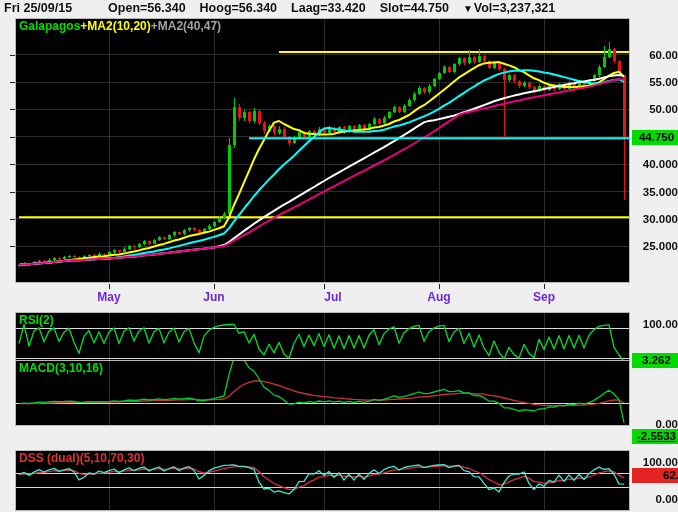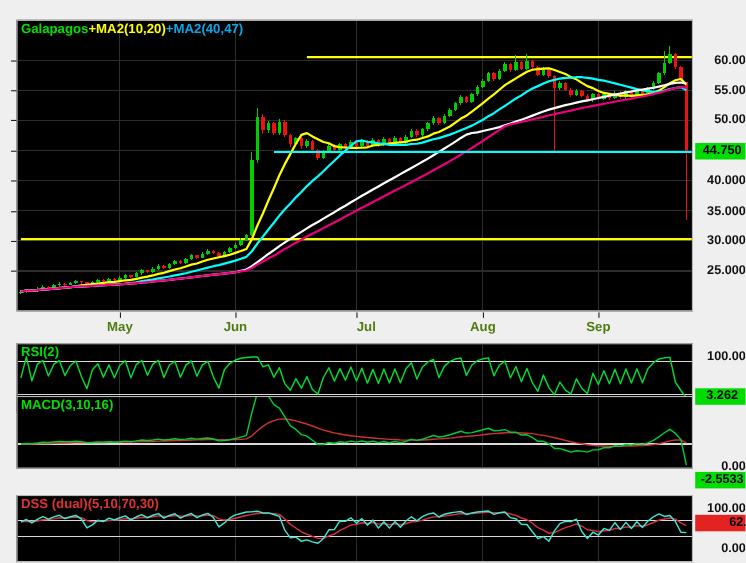--- a/index.html
+++ b/index.html
@@ -18,29 +18,40 @@
   .ptitle{position:absolute;left:3px;top:0px;font-size:12px;font-weight:bold;white-space:nowrap;pointer-events:none;}
   #p0{top:18px;height:265px;}
   #p1{top:312px;height:63px;}
   #p2{top:360px;height:66px;}
   #p3{top:450px;height:61px;}
   
   .axis-label{position:absolute;left:634px;width:44px;height:14px;font-size:11.5px;font-weight:bold;color:#111;
               line-height:14px;white-space:nowrap;text-align:right;}
   .badge{position:absolute;left:632px;width:46px;height:15px;font-size:11.5px;font-weight:bold;color:#000;
          line-height:15px;padding-left:3px;box-sizing:border-box;white-space:nowrap;overflow:hidden;text-align:center;}
-  .month-label{position:absolute;top:290px;font-size:12px;font-weight:bold;color:#4d7c0f;transform:translateX(-50%);}
+  .month-label{position:absolute;top:290px;font-size:12px;font-weight:bold;color:#6d28d9;transform:translateX(-50%);}
   .month-tick{position:absolute;top:284px;width:1px;height:5px;background:#222;}
   .left-tick{position:absolute;left:10px;width:5px;height:1px;background:#222;}
 </style>
 </head>
 <body>
 
 <div id="screen">
 
+  <div id="topbar">
+    <span class="date">Fri 25/09/15</span>
+    <span class="fld">Open=56.340</span>
+    <span class="fld">Hoog=56.340</span>
+    <span class="fld">Laag=33.420</span>
+    <span class="fld">Slot=44.750</span>
+    <span class="volwrap">
+      <span class="arrow">▼</span>
+      <span>Vol=3,237,321</span>
+    </span>
+  </div>
 
   <div class="panel" id="p0">
     <svg id="svg0" width="613" height="263">
         <line x1="0" y1="35.61458333333333" x2="613" y2="35.61458333333333" stroke="#2d2d2d" stroke-width="1" shape-rendering="crispEdges"></line>
         <line x1="0" y1="63.01041666666667" x2="613" y2="63.01041666666667" stroke="#2d2d2d" stroke-width="1" shape-rendering="crispEdges"></line>
         <line x1="0" y1="90.40625" x2="613" y2="90.40625" stroke="#2d2d2d" stroke-width="1" shape-rendering="crispEdges"></line>
         <line x1="0" y1="117.80208333333334" x2="613" y2="117.80208333333334" stroke="#2d2d2d" stroke-width="1" shape-rendering="crispEdges"></line>
         <line x1="0" y1="145.19791666666669" x2="613" y2="145.19791666666669" stroke="#2d2d2d" stroke-width="1" shape-rendering="crispEdges"></line>
         <line x1="0" y1="172.59375" x2="613" y2="172.59375" stroke="#2d2d2d" stroke-width="1" shape-rendering="crispEdges"></line>
         <line x1="0" y1="199.98958333333331" x2="613" y2="199.98958333333331" stroke="#2d2d2d" stroke-width="1" shape-rendering="crispEdges"></line>
@@ -295,21 +306,21 @@
         <line x1="603" y1="41.09375" x2="603" y2="54.79166666666667" stroke="#ee1111" stroke-width="1" shape-rendering="crispEdges"></line>
         <rect x="601.5" y="42.18958333333335" width="3" height="10.410416666666656" fill="#ee1111" shape-rendering="crispEdges"></rect>
         <line x1="608" y1="55.668333333333315" x2="608" y2="181.2508333333333" stroke="#ee1111" stroke-width="1" shape-rendering="crispEdges"></line>
         <rect x="606.5" y="55.668333333333315" width="3" height="63.503541666666685" fill="#ee1111" shape-rendering="crispEdges"></rect>
         <polyline points="3,246.0 8,245.2 13,245.3 18,244.8 23,244.2 28,243.9 33,243.4 38,242.9 43,242.5 48,242.1 53,241.2 58,240.5 63,239.9 68,239.3 73,238.7 78,238.1 83,237.5 88,237.2 93,236.5 98,235.8 103,235.4 108,234.6 113,233.4 118,232.5 123,231.4 128,230.0 133,229.0 138,227.5 143,226.0 148,224.9 153,223.3 158,221.6 163,220.5 168,218.8 173,217.1 178,216.0 183,214.9 188,213.8 193,212.6 198,210.9 203,209.2 208,207.3 213,198.4 218,186.0 223,175.1 228,163.3 233,152.1 238,140.3 243,130.0 248,120.9 253,111.7 258,103.6 263,102.0 268,105.0 273,107.5 278,110.1 283,111.2 288,113.9 293,114.7 298,115.1 303,115.4 308,115.4 313,115.3 318,114.9 323,113.3 328,112.7 333,112.1 338,111.5 343,110.9 348,110.4 353,109.9 358,108.5 363,108.0 368,106.5 373,105.0 378,102.5 383,101.0 388,98.5 393,96.0 398,92.4 403,88.8 408,86.2 413,82.5 418,78.6 423,74.7 428,70.7 433,66.7 438,62.6 443,58.4 448,55.3 453,52.2 458,49.2 463,46.2 468,44.4 473,43.8 478,43.4 483,43.1 488,44.7 493,46.4 498,48.2 503,51.1 508,53.1 513,56.3 518,59.3 523,61.1 528,63.8 533,65.5 538,66.4 543,67.3 548,68.0 553,67.7 558,68.2 563,67.7 568,67.2 573,66.7 578,65.3 583,63.4 588,60.2 593,56.7 598,54.0 603,52.8 608,57.9" fill="none" stroke="#ffff00" stroke-width="2" stroke-linejoin="round"></polyline>
         <polyline points="3,246.0 8,245.2 13,245.3 18,244.8 23,244.2 28,243.9 33,243.4 38,242.9 43,242.5 48,242.1 53,241.6 58,241.3 63,241.2 68,240.9 73,240.5 78,240.3 83,240.0 88,239.7 93,239.4 98,239.0 103,238.3 108,237.6 113,236.6 118,235.9 123,235.1 128,234.1 133,233.3 138,232.4 143,231.3 148,230.4 153,229.4 158,228.1 163,226.9 168,225.6 173,224.3 178,223.0 183,222.0 188,220.7 193,219.3 198,217.9 203,216.2 208,214.5 213,209.4 218,202.4 223,196.1 228,189.6 233,183.5 238,177.0 243,171.3 248,165.9 253,160.4 258,155.5 263,150.2 268,145.5 273,141.3 278,136.7 283,131.7 288,127.1 293,122.3 298,118.0 303,113.5 308,109.5 313,108.7 318,109.9 323,110.4 328,111.4 333,111.7 338,112.7 343,112.8 348,112.7 353,112.7 358,111.9 363,111.7 368,110.7 373,109.1 378,107.6 383,106.6 388,105.0 393,103.4 398,101.4 403,99.4 408,97.3 413,95.2 418,92.6 423,89.9 428,86.6 433,83.9 438,80.5 443,77.2 448,73.9 453,70.5 458,67.7 463,64.3 468,61.5 473,59.3 478,57.0 483,54.9 488,53.6 493,52.4 498,51.8 503,51.7 508,51.2 513,51.2 518,51.8 523,52.5 528,53.6 533,54.3 538,55.5 543,56.8 548,58.1 553,59.4 558,60.7 563,62.0 568,63.2 573,63.9 578,64.5 583,64.4 588,63.3 593,62.0 598,61.0 603,60.2 608,63.0" fill="none" stroke="#00ffff" stroke-width="2" stroke-linejoin="round"></polyline>
         <polyline points="3,246.0 8,245.2 13,245.3 18,244.8 23,244.2 28,243.9 33,243.4 38,242.9 43,242.5 48,242.1 53,241.6 58,241.3 63,241.2 68,240.9 73,240.5 78,240.3 83,240.0 88,239.7 93,239.4 98,239.0 103,238.7 108,238.3 113,237.8 118,237.4 123,236.9 128,236.3 133,235.9 138,235.4 143,234.8 148,234.3 153,233.7 158,233.1 163,232.5 168,231.9 173,231.3 178,230.7 183,230.2 188,229.7 193,229.1 198,228.5 203,227.3 208,226.0 213,223.0 218,219.2 223,215.6 228,211.9 233,208.4 238,204.7 243,201.3 248,198.1 253,194.9 258,191.8 263,188.6 268,185.6 273,182.8 278,179.8 283,176.8 288,173.9 293,170.8 298,168.0 303,164.9 308,162.0 313,159.0 318,156.2 323,153.3 328,150.5 333,147.6 338,144.9 343,142.1 348,139.3 353,136.5 358,133.7 363,130.9 368,128.1 373,125.2 378,122.1 383,119.1 388,116.0 393,112.9 398,109.7 403,106.4 408,103.4 413,101.9 418,101.3 423,100.1 428,99.0 433,97.8 438,96.6 443,95.0 448,93.3 453,91.6 458,89.8 463,88.0 468,86.1 473,84.2 478,82.3 483,80.7 488,79.3 493,77.9 498,76.6 503,75.5 508,74.3 513,73.2 518,72.2 523,71.2 528,70.1 533,69.1 538,68.0 543,67.0 548,66.0 553,65.0 558,64.2 563,63.1 568,62.4 573,61.6 578,60.8 583,59.7 588,58.5 593,57.2 598,56.4 603,56.0 608,57.1" fill="none" stroke="#ffffff" stroke-width="2" stroke-linejoin="round"></polyline>
         <polyline points="3,246.0 8,245.2 13,245.3 18,244.8 23,244.2 28,243.9 33,243.4 38,242.9 43,242.5 48,242.1 53,241.6 58,241.3 63,241.2 68,240.9 73,240.5 78,240.3 83,240.0 88,239.7 93,239.4 98,239.0 103,238.7 108,238.3 113,237.8 118,237.4 123,236.9 128,236.3 133,235.9 138,235.4 143,234.8 148,234.3 153,233.7 158,233.1 163,232.5 168,231.9 173,231.3 178,230.7 183,230.2 188,229.7 193,229.1 198,228.5 203,227.7 208,226.9 213,224.6 218,221.5 223,218.8 228,216.0 233,213.6 238,210.3 243,207.3 248,204.5 253,201.6 258,198.9 263,196.0 268,193.4 273,191.0 278,188.4 283,185.8 288,183.2 293,180.6 298,177.9 303,175.2 308,172.6 313,169.9 318,167.3 323,164.6 328,162.1 333,159.4 338,156.9 343,154.2 348,151.8 353,149.1 358,146.5 363,144.0 368,141.3 373,138.6 378,135.8 383,133.1 388,130.3 393,127.5 398,124.5 403,121.5 408,118.6 413,115.5 418,112.3 423,109.0 428,105.6 433,102.4 438,99.1 443,95.8 448,94.1 453,93.0 458,91.8 463,90.6 468,89.4 473,88.4 478,87.2 483,85.8 488,84.9 493,83.6 498,82.6 503,81.6 508,80.3 513,79.2 518,78.3 523,77.2 528,76.3 533,75.3 538,74.4 543,73.4 548,72.6 553,71.5 558,70.7 563,69.6 568,68.7 573,67.7 578,66.6 583,65.3 588,63.9 593,62.4 598,61.1 603,60.1 608,60.6" fill="none" stroke="#e8007e" stroke-width="2" stroke-linejoin="round"></polyline>
         <line x1="233" y1="119.171875" x2="613" y2="119.171875" stroke="#00ffff" stroke-width="2"></line>
       </svg>
-    <div class="ptitle" id="title0"><span style="color: rgb(0, 224, 0);">Galapagos</span><span style="color: rgb(255, 255, 0);">+MA2(10,20)</span><span style="color: #0ea5e9;">+MA2(40,47)</span></div>
+    <div class="ptitle" id="title0"><span style="color: rgb(0, 224, 0);">Galapagos</span><span style="color: rgb(255, 255, 0);">+MA2(10,20)</span><span style="color: #a3a3a3;">+MA2(40,47)</span></div>
   </div>
 
   <div id="month-axis">
       <div class="month-tick" style="left: 109px;"></div>
       <div class="month-label" style="left: 109px;">May</div>
       <div class="month-tick" style="left: 214px;"></div>
       <div class="month-label" style="left: 214px;">Jun</div>
       <div class="month-tick" style="left: 324px;"></div>
       <div class="month-label" style="left: 333px;">Jul</div>
       <div class="month-tick" style="left: 439px;"></div>
@@ -376,18 +387,18 @@
       <div class="axis-label" style="top: 75.0104px;">55.00</div>
       <div class="axis-label" style="top: 102.406px;">50.00</div>
       <div class="axis-label" style="top: 157.198px;">40.000</div>
       <div class="axis-label" style="top: 184.594px;">35.000</div>
       <div class="axis-label" style="top: 211.99px;">30.000</div>
       <div class="axis-label" style="top: 239.385px;">25.000</div>
       <div class="badge" style="top: 130.172px; background: rgb(0, 220, 0);">44.750</div>
       <div class="axis-label" style="top: 317.438px;">100.00</div>
       <div class="badge" style="top: 353.319px; background: rgb(0, 220, 0);">3.262</div>
       <div class="axis-label" style="top: 416.667px;">0.00</div>
-      <div class="badge" style="top: 429.284px; background: rgb(0, 220, 0);">-2.5533</div>
+      <div class="badge" style="top: 429.284px; background: rgb(0, 220, 0); text-decoration: underline;">-2.5533</div>
       <div class="axis-label" style="top: 455.062px;">100.00</div>
       <div class="axis-label" style="top: 491.938px;">0.00</div>
       <div class="badge" style="top: 467.778px; background: rgb(227, 34, 34); padding-left: 31px;">62.8063</div>
     </div>
 </div>
 
 </body></html>

